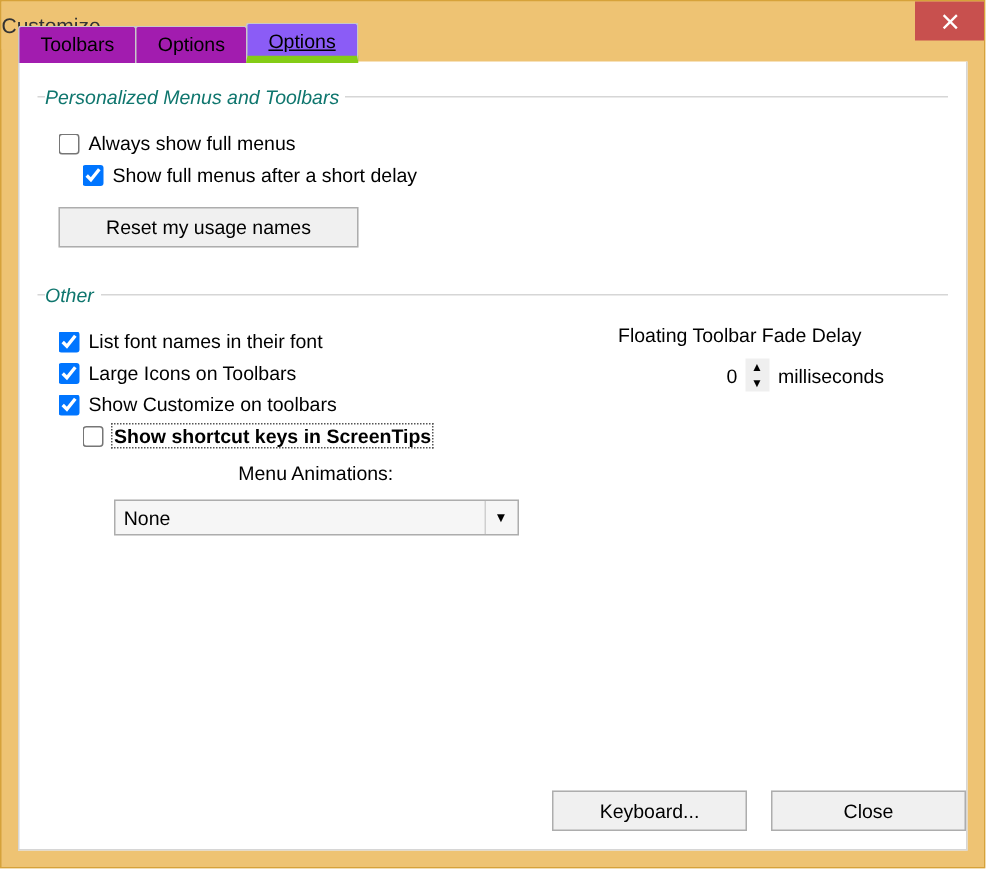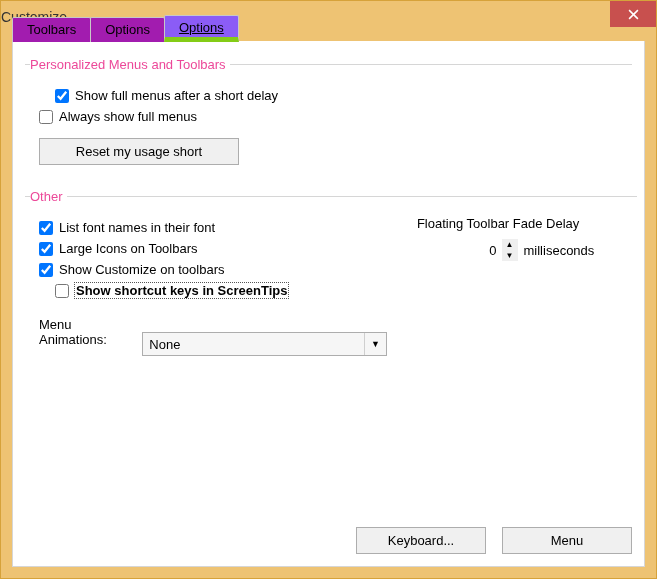--- a/index.html
+++ b/index.html
@@ -83,21 +83,22 @@
     border: 1px solid #d6d6d6;
     border-left: none; border-right: none; border-bottom: none;
     margin: 6px 0 14px 0;
     padding: 10px 0 0 14px;
     position: relative;
   }
   fieldset.group > legend {
     padding: 0 4px 0 0;
     margin-left: -9px;
     font-size: 13px;
-    color: #ec4899;
+    color: #0f766e;
+    font-style: italic;
   }
   .row { display: flex; align-items: center; margin: 6px 0; }
   .row.indent { margin-left: 16px; }
   .cb {
     width: 14px; height: 14px;
     margin: 0 6px 0 0;
     vertical-align: middle;
   }
   label { cursor: pointer; }
   .btn {
@@ -144,47 +145,47 @@
   .spinner-btns div {
     width: 16px; height: 11px;
     display:flex; align-items:center; justify-content:center;
     font-size: 8px; line-height: 1;
     cursor: pointer;
     user-select: none;
   }
   .menu-anim-row {
     display: flex; align-items: center; gap: 10px;
     margin-top: 10px;
+    flex-direction: column;
   }
   .combo {
     position: relative;
     width: 270px; height: 24px;
     border: 1px solid #adadad;
     background: #f6f6f6;
     display: flex; align-items: center;
     padding-left: 6px;
     cursor: pointer;
-    margin-top: 24px;
   }
   .combo .arrow {
     position: absolute; right: 0; top: 0; bottom: 0;
     width: 22px;
     display:flex; align-items:center; justify-content:center;
     border-left: 1px solid #cfcfcf;
     font-size: 9px;
   }
   .dotted-focus {
     outline: 1px dotted #555;
     outline-offset: 0;
     padding: 0 1px;
     font-weight: bold;
   }
   .footer {
     position: absolute;
-    right: 12px; bottom: 12px;
+    right: 0; bottom: 12px;
     display: flex; gap: 16px;
   }
   .footer .btn { width: 130px; }
 </style>
 </head>
 <body>
 
 <div class="window">
   <div class="titlebar">
     <div class="titlebar-title">Customize</div>
@@ -201,30 +202,30 @@
       <div class="tab">Toolbars</div>
       <div class="tab">Options</div>
       <div class="tab active">Options</div>
     </div>
 
     <div class="panel">
 
       <fieldset class="group">
         <legend>Personalized Menus and Toolbars</legend>
 
+        <div class="row">
+          <input type="checkbox" class="cb" style="">
+          <label>Always show full menus</label>
+        </div>
         <div class="row indent">
           <input type="checkbox" class="cb" checked="" style="">
           <label>Show full menus after a short delay</label>
         </div>
         <div class="row">
-          <input type="checkbox" class="cb" style="">
-          <label>Always show full menus</label>
-        </div>
-        <div class="row">
-          <button class="btn reset-btn">Reset my usage short</button>
+          <button class="btn reset-btn">Reset my usage names</button>
         </div>
       </fieldset>
 
       <fieldset class="group">
         <legend>Other</legend>
 
         <div class="other-layout">
           <div class="other-left">
             <div class="row">
               <input type="checkbox" class="cb" checked="" style="">
@@ -262,17 +263,17 @@
                 </div>
               </div>
               <span>milliseconds</span>
             </div>
           </div>
         </div>
       </fieldset>
 
       <div class="footer">
         <button class="btn">Keyboard...</button>
-        <button class="btn">Menu</button>
+        <button class="btn">Close</button>
       </div>
     </div>
   </div>
 </div>
 
 </body></html>

